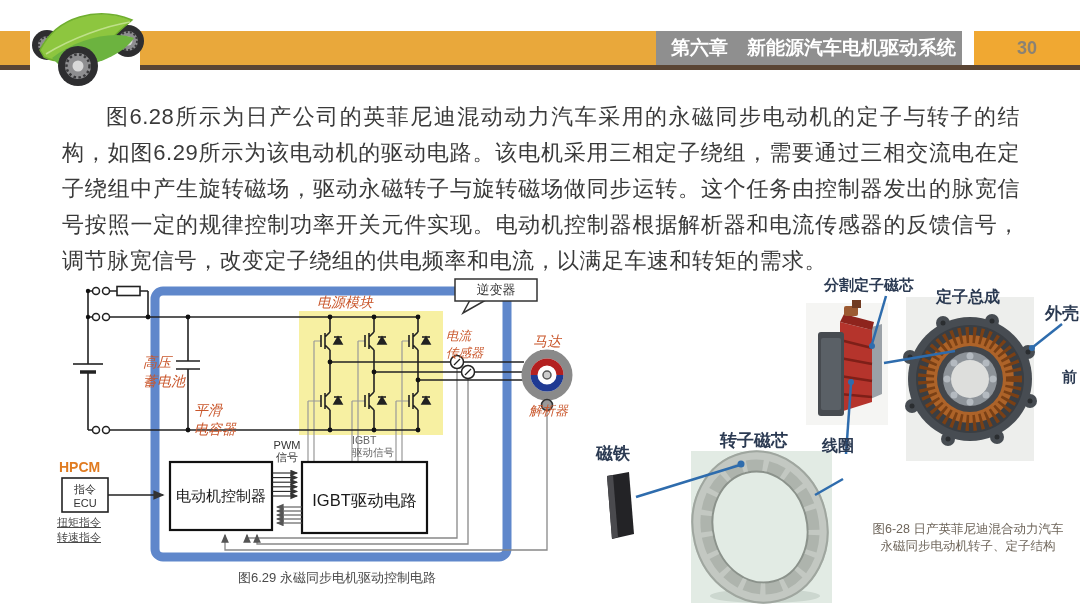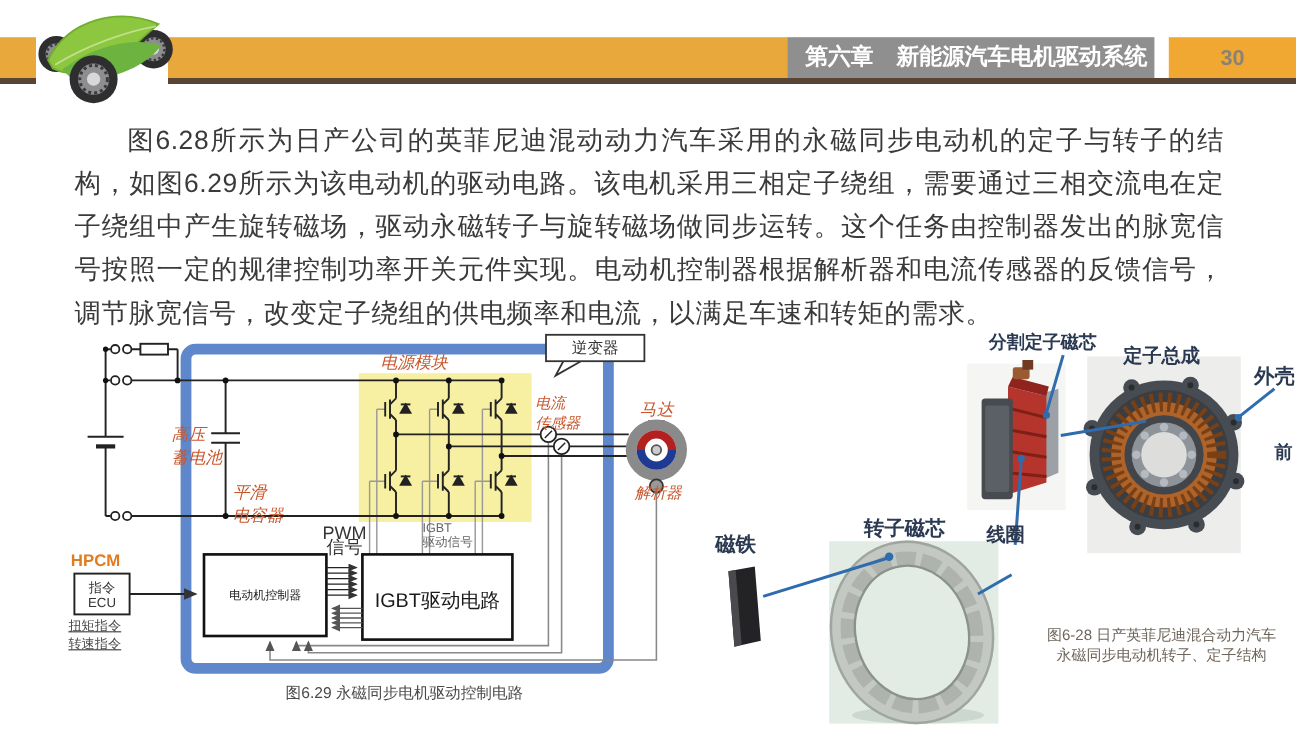--- a/index.html
+++ b/index.html
@@ -303,22 +303,22 @@
   <div class="lbl red" style="left:194px;top:353px;font-size:14px;line-height:19px;margin-top:48px;">平滑
 电容器</div>
   <div class="lbl red" style="left:446px;top:328px;font-size:12.5px;line-height:17px;">电流
 传感器</div>
   <div class="lbl red" style="left:533px;top:333px;font-size:14px;">马达</div>
   <div class="lbl red" style="left:529px;top:402px;font-size:13px;">解析器</div>
   <div class="lbl" style="left:59px;top:459px;font-size:14px;font-weight:700;color:#E07B20;">HPCM</div>
   <div class="lbl ctr" style="left:62px;top:478px;width:46px;height:34px;font-size:11px;">指令 ECU</div>
   <div class="lbl" style="left:57px;top:515px;font-size:11px;line-height:15px;color:#4A4A4A;text-decoration:underline;">扭矩指令
 转速指令</div>
-  <div class="lbl ctr" style="left:170px;top:462px;width:102px;height:68px;font-size:10px;color:#1A1A1A;">电动机控制器</div>
-  <div class="lbl ctr" style="left:268px;top:441px;width:38px;height:20px;font-size:15px;line-height:12px;">PWM
+  <div class="lbl ctr" style="left:170px;top:462px;width:102px;height:68px;font-size:15px;color:#1A1A1A;">电动机控制器</div>
+  <div class="lbl ctr" style="left:268px;top:441px;width:38px;height:20px;font-size:11px;line-height:12px;">PWM
 信号</div>
   <div class="lbl ctr" style="left:302px;top:462px;width:125px;height:78px;font-size:16.5px;color:#1A1A1A;">IGBT驱动电路</div>
   <div class="lbl" style="left:352px;top:434px;font-size:10.5px;line-height:12px;color:#666;">IGBT
 驱动信号</div>
   <div class="cap" style="left:238px;top:569px;font-size:13px;color:#4A4A4A;">图6.29 永磁同步电机驱动控制电路</div>
 
   <div class="lbl navy" style="left:824px;top:276px;font-size:15px;">分割定子磁芯</div>
   <div class="lbl navy" style="left:936px;top:287px;font-size:16px;">定子总成</div>
   <div class="lbl navy" style="left:1045px;top:302px;font-size:17px;">外壳</div>
   <div class="lbl navy" style="left:1062px;top:368px;font-size:15px;">前</div>

